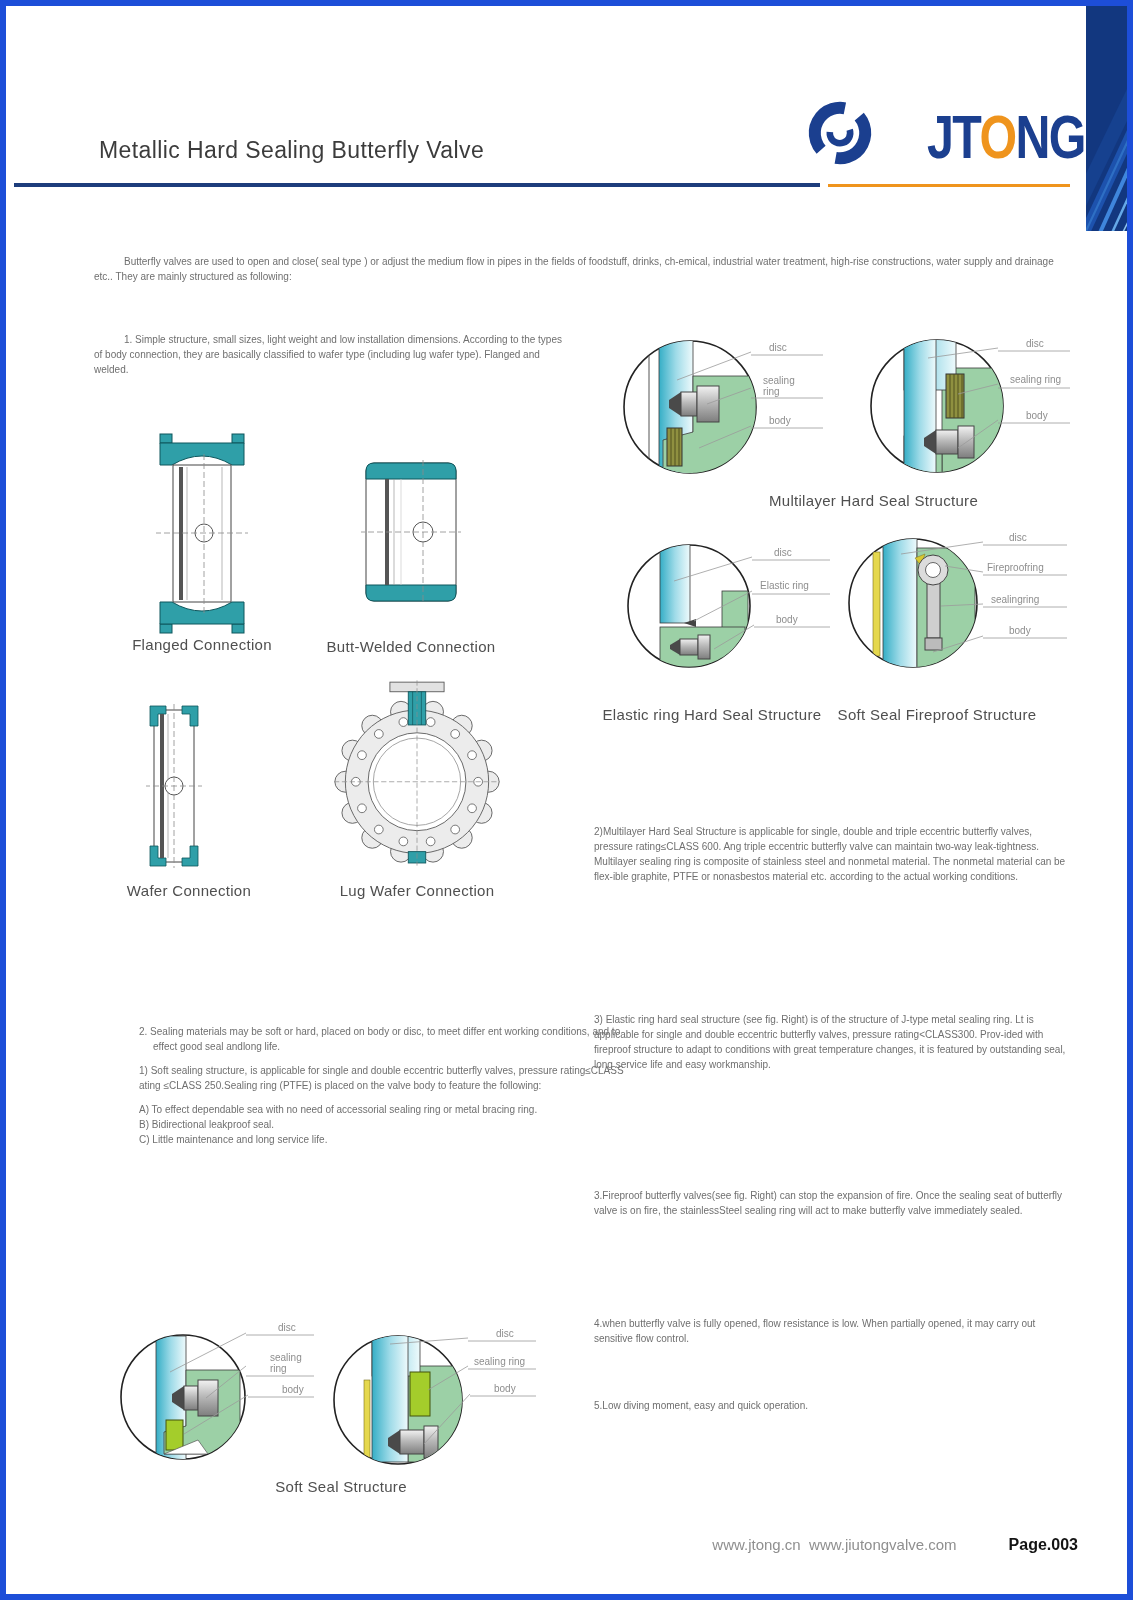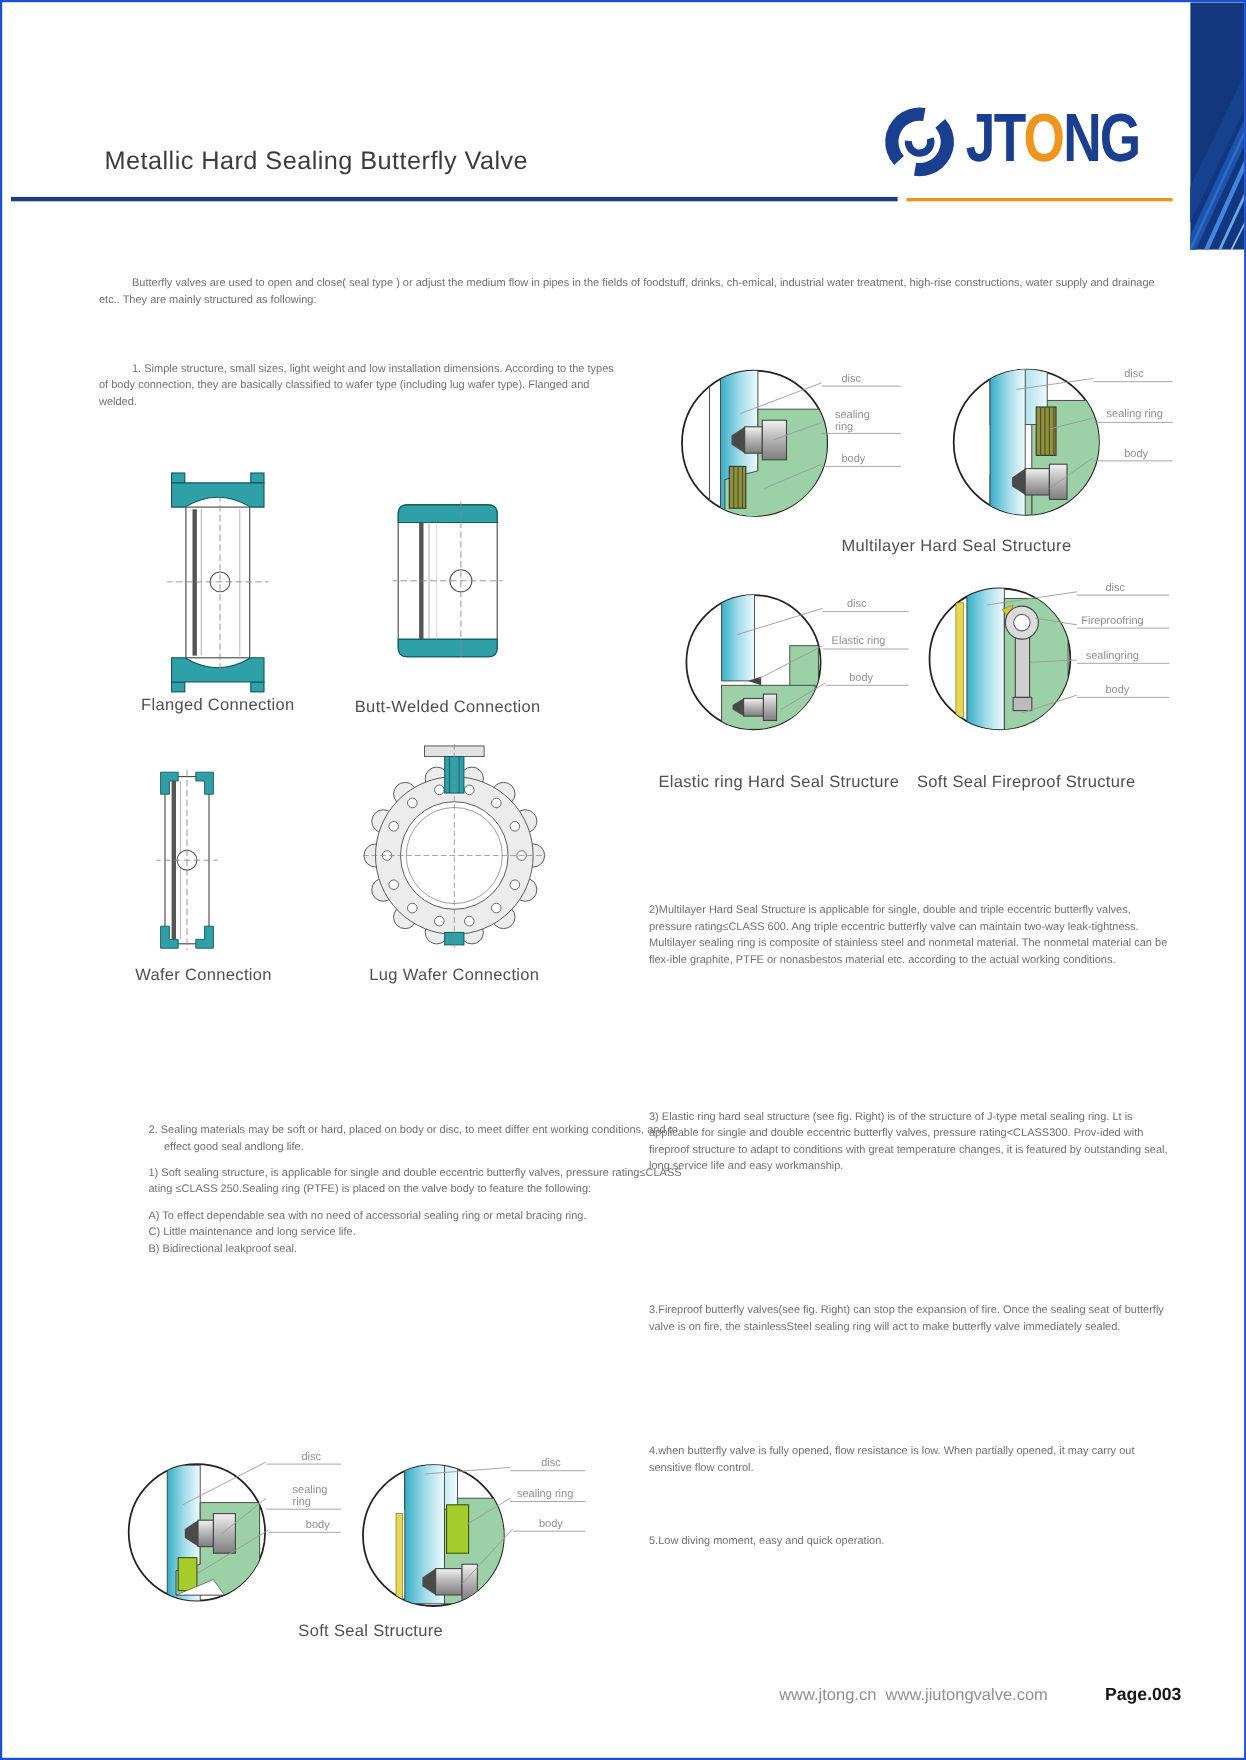--- a/index.html
+++ b/index.html
@@ -1,26 +1,26 @@
 <!DOCTYPE html>
 <html><head>
 <meta charset="utf-8">
 <style>
   html,body{margin:0;padding:0;background:#fbf9f0;}
   .page{
     position:relative;width:1133px;height:1600px;margin:0 auto;
-    background:#ffffff;border:2px solid #1d4ed8;box-sizing:border-box;
+    background:#ffffff;border:6px solid #1d4ed8;box-sizing:border-box;
     font-family:"Liberation Sans",sans-serif;overflow:hidden;
   }
   .abs{position:absolute;}
   
   .title{left:93px;top:131px;font-size:23px;color:#3c3c3c;letter-spacing:.4px;}
   .rule-blue{left:8px;top:177px;width:806px;height:4px;background:#1d3d7c;}
   .rule-orange{left:822px;top:178px;width:242px;height:3px;background:#ef941d;}
-  .logo{left:798px;top:88px;display:flex;align-items:flex-start;}
+  .logo{left:798px;top:88px;display:flex;align-items:flex-end;gap:45px;}
   .swirl{width:72px;height:78px;margin-right:6px;}
   .logo-text{font-weight:800;font-size:62px;letter-spacing:-2px;color:#1b3f8f;
     transform:scaleX(.78);transform-origin:left center;white-space:nowrap;}
   .logo-text .o{color:#ef941d;}
   .corner{left:1080px;top:0;width:53px;height:225px;}
   
   .para{font-size:10px;color:#6f6f6f;line-height:1.5;}
   .indent{text-indent:30px;}
   .hang{padding-left:14px;text-indent:-14px;}
   .cap{font-size:15px;color:#4f4f4f;text-align:center;letter-spacing:.3px;}
@@ -331,22 +331,22 @@
   <div class="abs para rp2">2)Multilayer Hard Seal Structure is applicable for single, double and triple eccentric butterfly valves, pressure rating≤CLASS 600. Ang triple eccentric butterfly valve can maintain two-way leak-tightness. Multilayer sealing ring is composite of stainless steel and nonmetal material. The nonmetal material can be flex-ible graphite, PTFE or nonasbestos material etc. according to the actual working conditions.</div>
   <div class="abs para rp3">3) Elastic ring hard seal structure (see fig. Right) is of the structure of J-type metal sealing ring. Lt is applicable for single and double eccentric butterfly valves, pressure rating&lt;CLASS300. Prov-ided with fireproof structure to adapt to conditions with great temperature changes, it is featured by outstanding seal, long service life and easy workmanship.</div>
   <div class="abs para rp4">3.Fireproof butterfly valves(see fig. Right) can stop the expansion of fire. Once the sealing seat of butterfly valve is on fire, the stainlessSteel sealing ring will act to make butterfly valve immediately sealed.</div>
   <div class="abs para rp5">4.when butterfly valve is fully opened, flow resistance is low. When partially opened, it may carry out sensitive flow control.</div>
   <div class="abs para rp6">5.Low diving moment, easy and quick operation.</div>
 
   <div class="abs para ltext">
     <p class="hang">2. Sealing materials may be soft or hard, placed on body or disc, to meet differ ent working conditions, and to effect good seal andlong life.</p>
     <p>1) Soft  sealing structure, is applicable for single and double eccentric butterfly valves, pressure rating≤CLASS ating  ≤CLASS 250.Sealing ring (PTFE) is placed on the valve body to feature the following:</p>
     <p class="tight">A) To effect dependable sea with no need of accessorial sealing ring or metal bracing ring.</p>
+    <p class="tight">B) Bidirectional leakproof seal.</p>
     <p class="tight">C) Little maintenance and long service life.</p>
-    <p class="tight">B) Bidirectional leakproof seal.</p>
   </div>
 
   <svg class="abs fig-e" viewBox="0 0 200 155">
     <defs>
         <clipPath id="clipE">
           <circle cx="65" cy="85" r="62"></circle>
         </clipPath>
       </defs>
     <circle cx="65" cy="85" r="62" fill="#fff" stroke="#222" stroke-width="1.6"></circle>
     <g clip-path="url(#clipE)">

